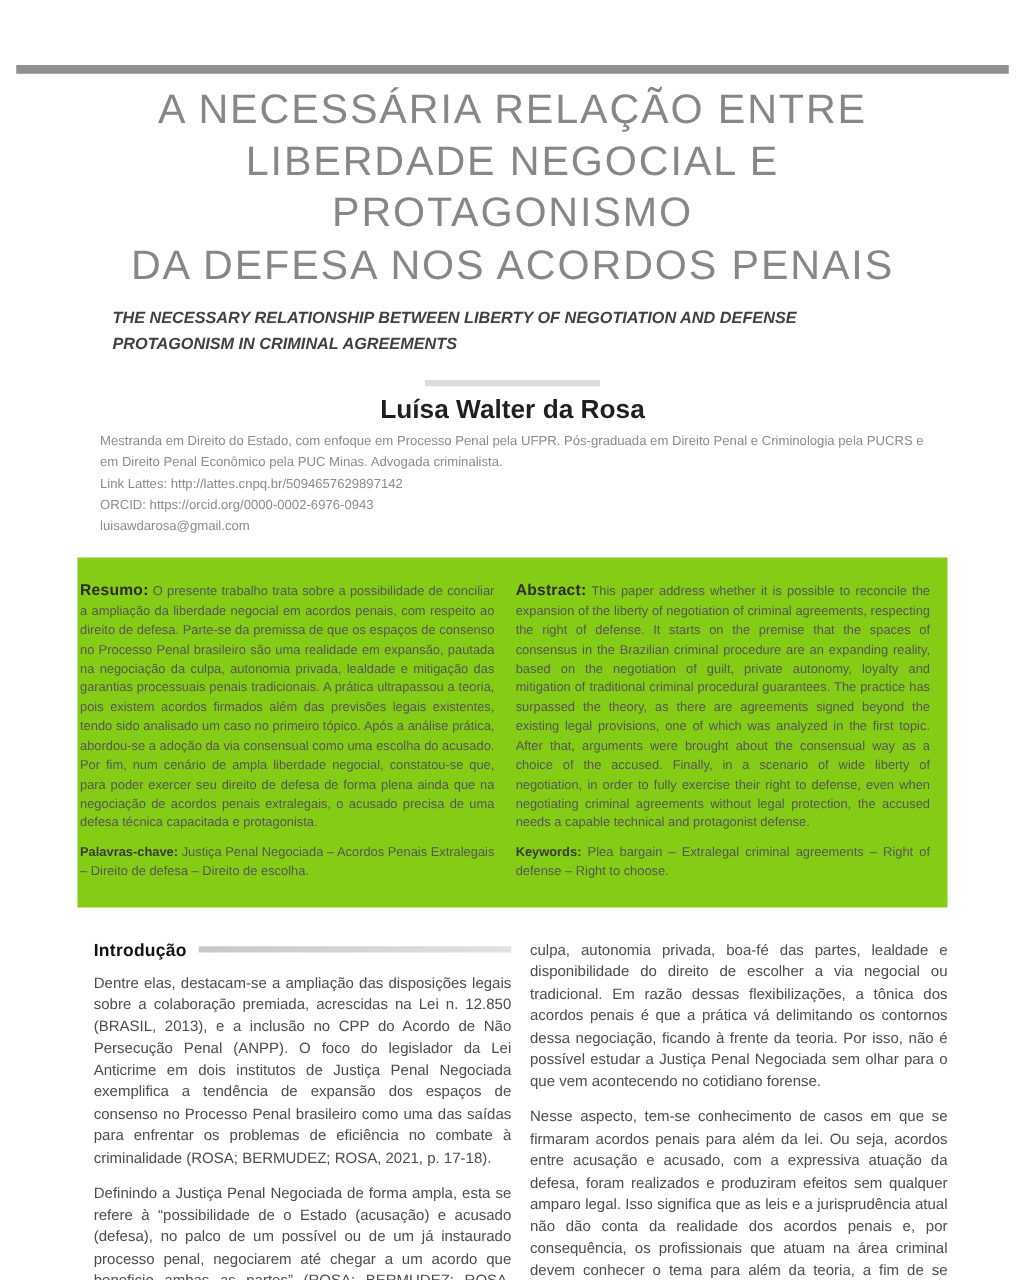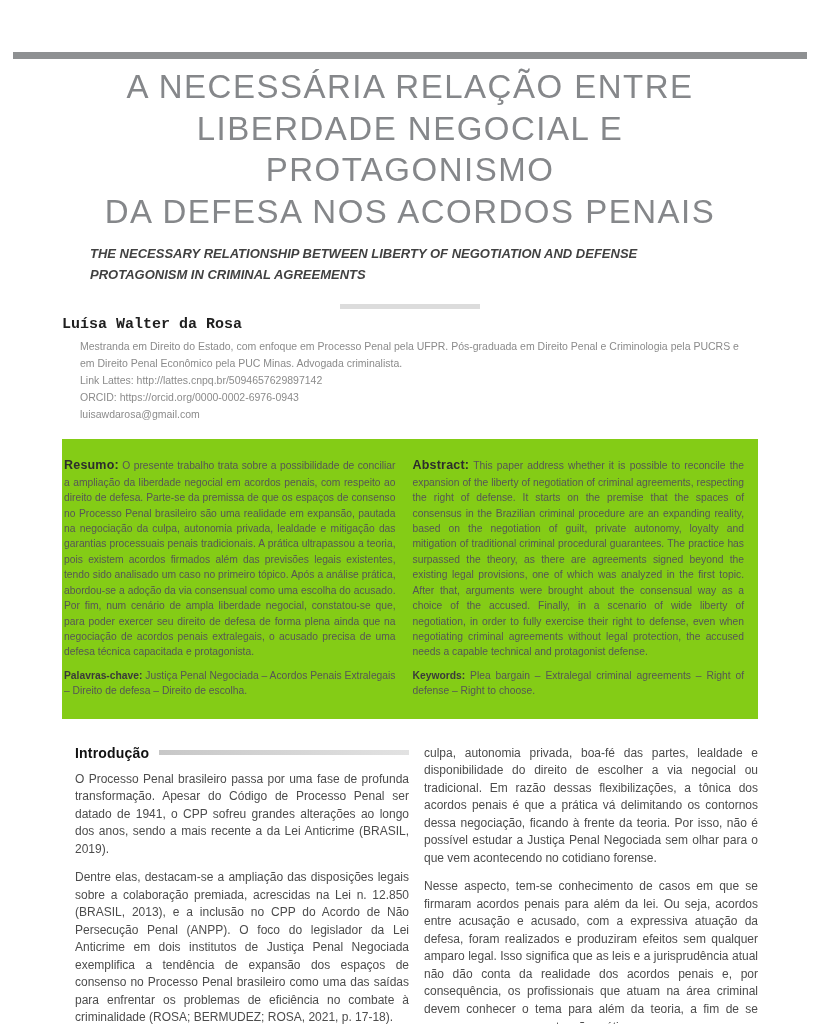--- a/index.html
+++ b/index.html
@@ -39,24 +39,24 @@
     line-height: 1.6;
   }
 
   .author-rule {
     width: 140px;
     height: 5px;
     background: #dcdcdc;
     margin: 18px auto 7px auto;
   }
   .author-name {
-    font-size: 15px;
+    text-align: center;
+    font-size: 21px;
     font-weight: 700;
     color: #1f1f1f;
-    font-family: Liberation Mono, monospace;
   }
   .author-bio {
     margin: 5px auto 0 auto;
     width: 660px;
     text-align: left;
     font-size: 10.5px;
     color: #8b8b8b;
     line-height: 1.62;
   }
   .author-bio .link { color: #8b8b8b; text-decoration: none; }
@@ -153,21 +153,20 @@
         <p><span class="kw-label">Keywords:</span><span> Plea bargain – Extralegal criminal agreements – Right of defense – Right to choose.</span></p>
       </div>
     </div>
 
     <div class="body-cols">
       <div class="col">
         <div class="sec-heading">
           <span class="h-label">Introdução</span>
           <span class="h-rule"></span>
         </div>
-        <p class="body-para">O Processo Penal brasileiro passa por uma fase de profunda transformação. Apesar do Código de Processo Penal ser datado de 1941, o CPP sofreu grandes alterações ao longo dos anos, sendo a mais recente a da Lei Anticrime (BRASIL, 2019).</p>
         <p class="body-para">Dentre elas, destacam-se a ampliação das disposições legais sobre a colaboração premiada, acrescidas na Lei n. 12.850 (BRASIL, 2013), e a inclusão no CPP do Acordo de Não Persecução Penal (ANPP). O foco do legislador da Lei Anticrime em dois institutos de Justiça Penal Negociada exemplifica a tendência de expansão dos espaços de consenso no Processo Penal brasileiro como uma das saídas para enfrentar os problemas de eficiência no combate à criminalidade (ROSA; BERMUDEZ; ROSA, 2021, p. 17-18).</p>
         <p class="body-para">Definindo a Justiça Penal Negociada de forma ampla, esta se refere à “possibilidade de o Estado (acusação) e acusado (defesa), no palco de um possível ou de um já instaurado processo penal, negociarem até chegar a um acordo que beneficie ambas as partes” (ROSA; BERMUDEZ; ROSA, 2021, p. 19), tendo como espécies legais a transação penal, suspensão condicional do processo, Acordo de Não Persecução Penal e colaboração premiada.</p>
 
       </div>
       <div class="col">
         <p class="body-para">culpa, autonomia privada, boa-fé das partes, lealdade e disponibilidade do direito de escolher a via negocial ou tradicional. Em razão dessas flexibilizações, a tônica dos acordos penais é que a prática vá delimitando os contornos dessa negociação, ficando à frente da teoria. Por isso, não é possível estudar a Justiça Penal Negociada sem olhar para o que vem acontecendo no cotidiano forense.</p>
         <p class="body-para">Nesse aspecto, tem-se conhecimento de casos em que se firmaram acordos penais para além da lei. Ou seja, acordos entre acusação e acusado, com a expressiva atuação da defesa, foram realizados e produziram efeitos sem qualquer amparo legal. Isso significa que as leis e a jurisprudência atual não dão conta da realidade dos acordos penais e, por consequência, os profissionais que atuam na área criminal devem conhecer o tema para além da teoria, a fim de se prepararem para a sua atuação prática.</p>
         <p class="body-para">Diante deste contexto, considera-se importante debater, partindo da premissa que a Justiça Penal Negociada é uma realidade, a relação entre a liberdade negocial das partes e o exercício do direito de defesa nos acordos penais.</p>
 
       </div>

